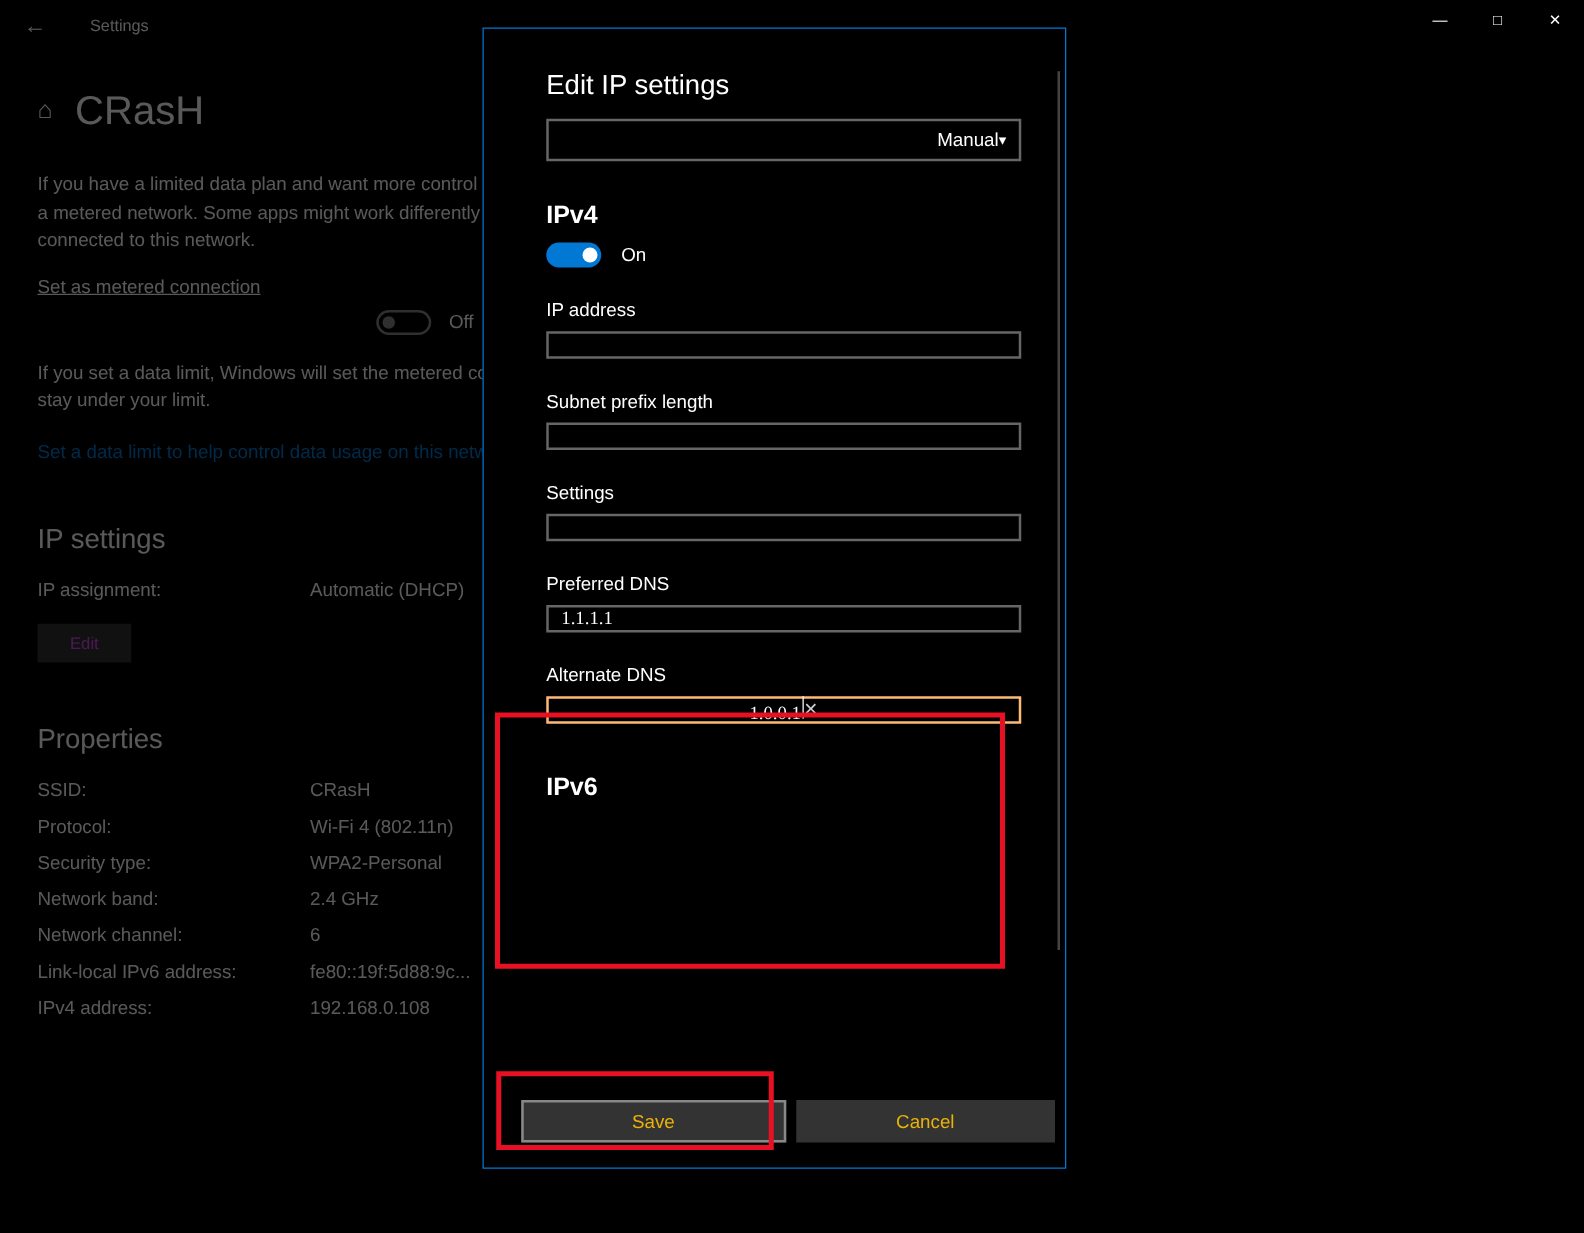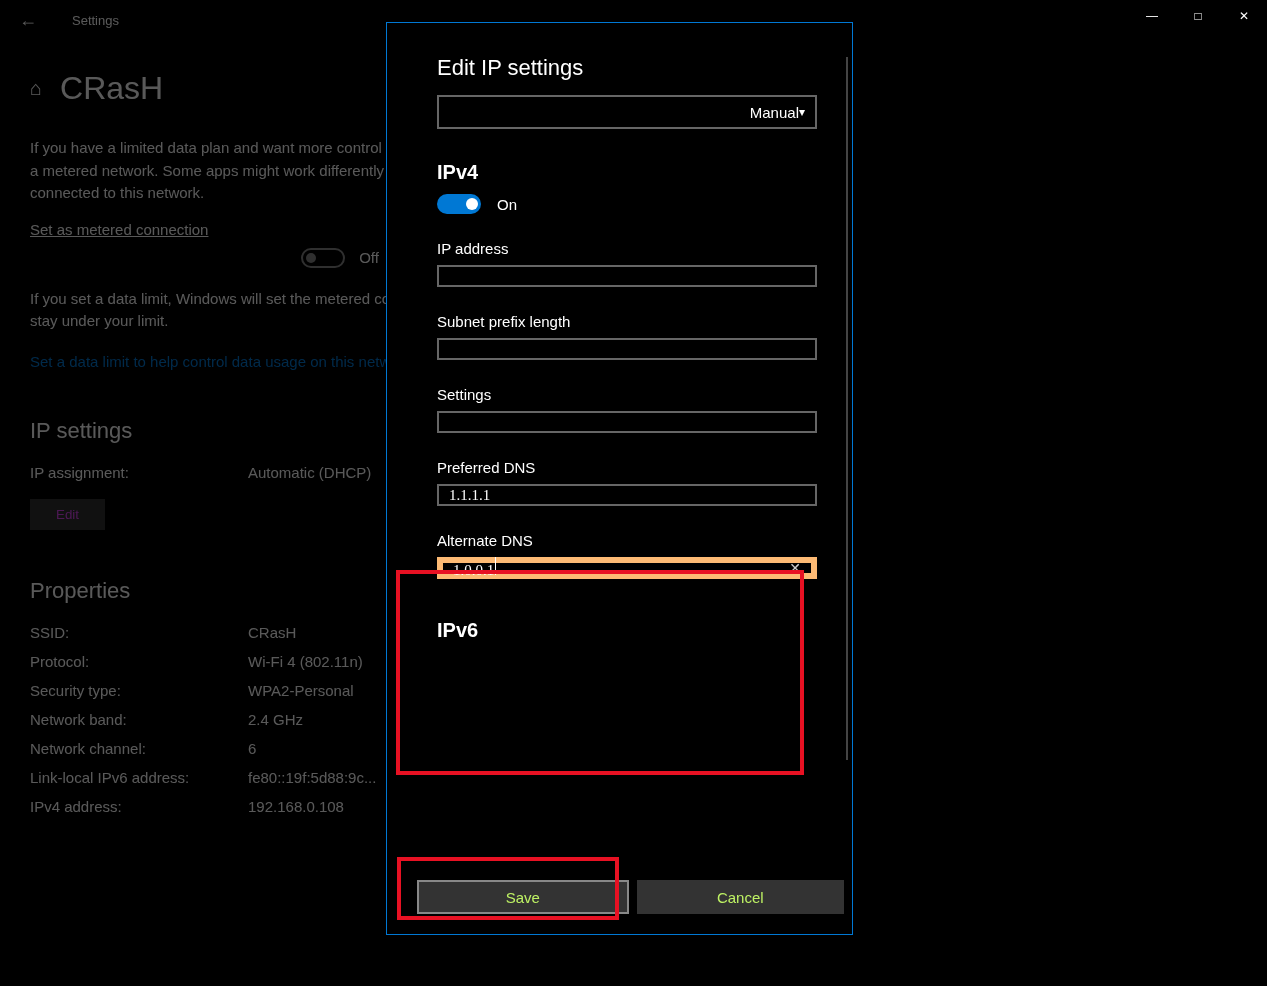--- a/index.html
+++ b/index.html
@@ -113,23 +113,23 @@
     background: #fff; position: absolute; right: 3px; top: 4px;
   }
   .field-label { margin-top: 26px; margin-bottom: 8px; font-size: 15px;}
   .text-input {
     width: 380px; height: 22px;
     border: 2px solid #666; background: transparent;
     color: #fff; padding: 0 10px; font-size: 15px;
     display: flex; align-items: center; font-family: Liberation Serif, serif;
   }
   .text-input.focused {
-    border: 6px solid #fdba74;
+    border: 2px solid #fdba74;
     background: #000;
-    justify-content: space-between;
+    justify-content: center;
   }
   .caret { border-right: 1px solid #fff; height: 18px; margin-left: 1px; display:inline-block;}
   .clear-x { font-size: 14px; color: #ccc; }
 
   .red-box {
     position: absolute;
     border: 4px solid #e81123;
     pointer-events: none;
   }
   .red-dns {
@@ -138,21 +138,21 @@
   }
   .dialog-buttons {
     display: flex;
     gap: 8px;
     padding: 0 8px 20px 8px;
   }
   .dlg-btn {
     flex: 1;
     height: 34px;
     border: none;
-    color: #bef264;
+    color: #eab308;
     font-size: 15px;
     background: #333;
   }
   .dlg-btn.save {
     border: 2px solid #888;
     background: #333;
   }
   .red-save {
     left: 397px; top: 857px;
     width: 222px; height: 63px;

